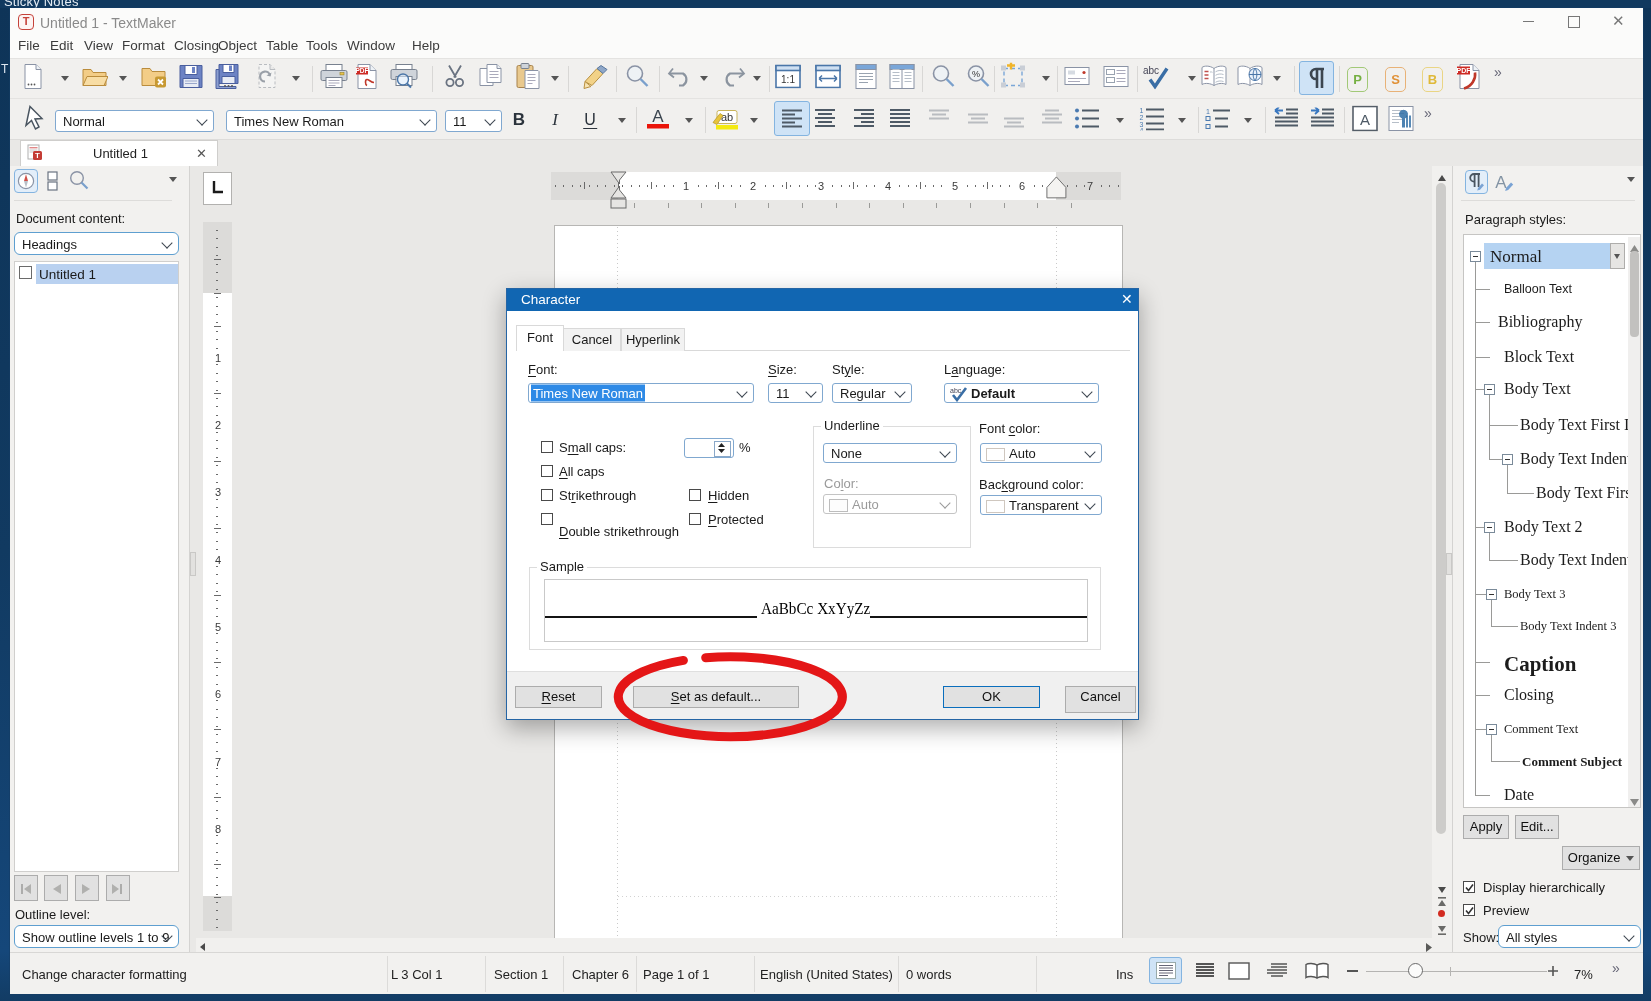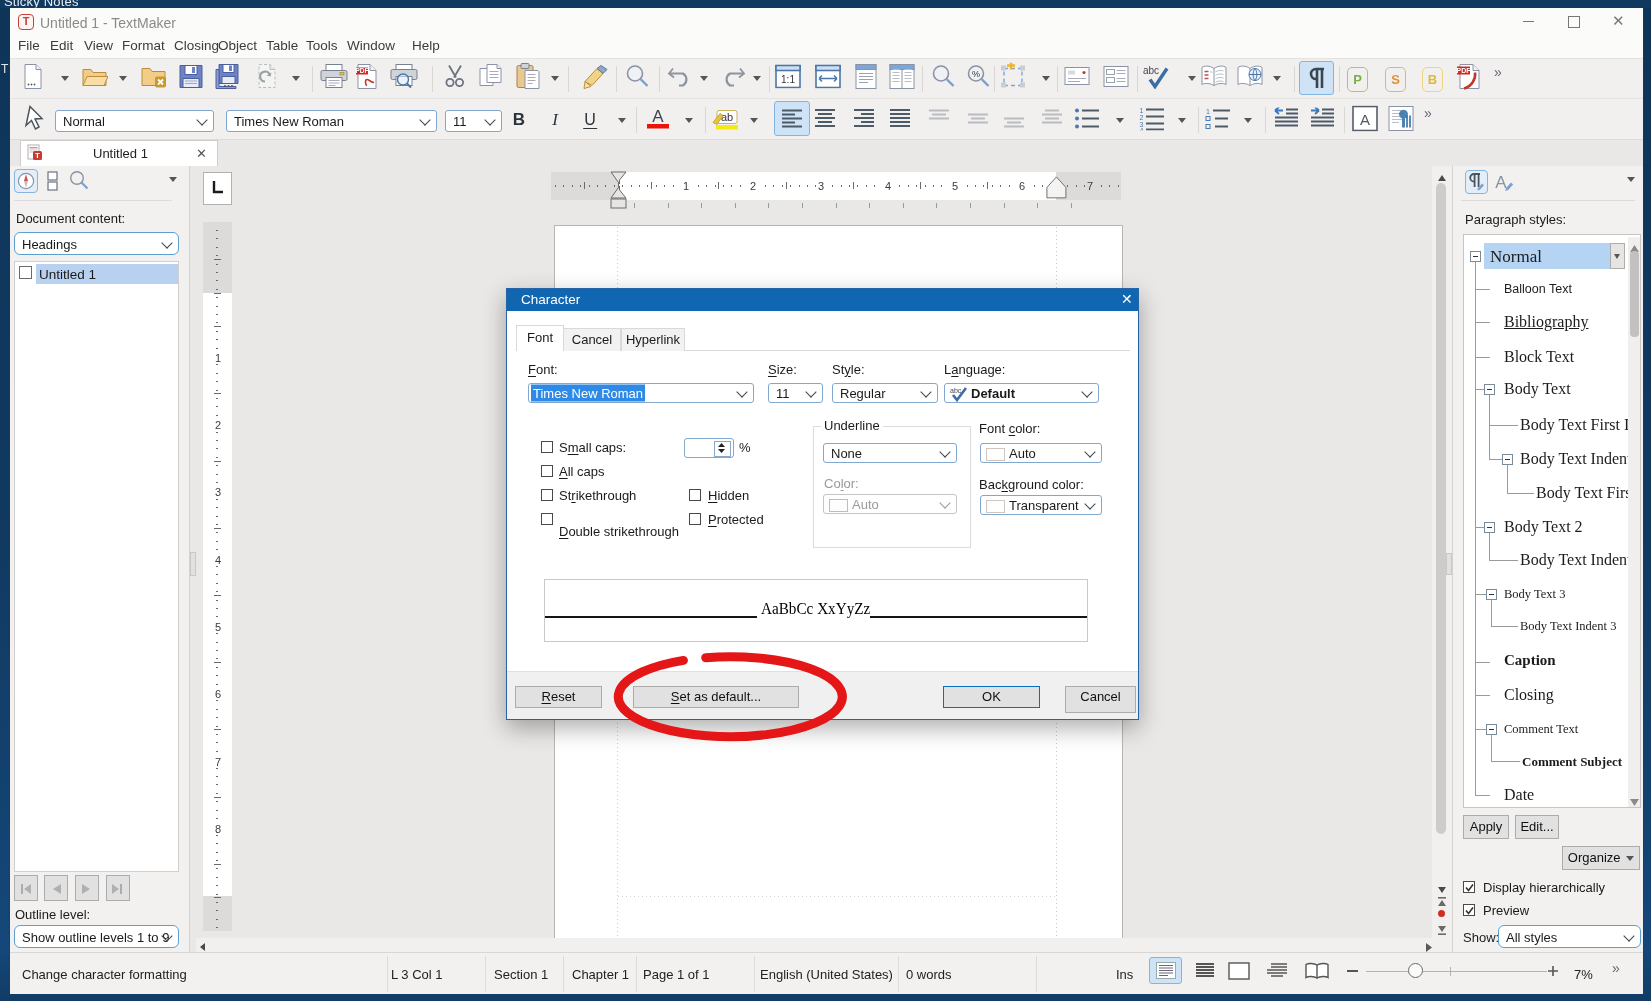--- a/index.html
+++ b/index.html
@@ -549,31 +549,31 @@
   <div class="abs" style="left:27px;top:526px;width:29px;height:1px;background:#9a9a98;"></div>
 
   <div class="abs tb" style="left:6px;top:16px;"></div>
   <div class="abs tb" style="left:20px;top:149px;"></div>
   <div class="abs tb" style="left:38px;top:219px;"></div>
   <div class="abs tb" style="left:20px;top:287px;"></div>
   <div class="abs tb" style="left:22px;top:354px;"></div>
   <div class="abs tb" style="left:22px;top:489px;"></div>
 
   <div class="abs" style="left:40px;top:47px;font-family:'Liberation Sans',sans-serif;font-size:12.5px;">Balloon Text</div>
-  <div class="abs" style="left:40px;top:78px;text-decoration:underline;">Bibliography</div>
+  <div class="abs" style="left:34px;top:78px;">Bibliography</div>
   <div class="abs" style="left:40px;top:113px;">Block Text</div>
   <div class="abs" style="left:40px;top:145px;">Body Text</div>
   <div class="abs" style="left:56px;top:181px;white-space:nowrap;">Body Text First I<span style="letter-spacing:-2px">n</span></div>
   <div class="abs" style="left:56px;top:215px;white-space:nowrap;">Body Text Indent</div>
   <div class="abs" style="left:72px;top:249px;white-space:nowrap;">Body Text Firs</div>
   <div class="abs" style="left:40px;top:283px;">Body Text 2</div>
   <div class="abs" style="left:56px;top:316px;white-space:nowrap;">Body Text Indent</div>
   <div class="abs" style="left:40px;top:352px;font-size:12.5px;">Body Text 3</div>
   <div class="abs" style="left:56px;top:384px;font-size:12.5px;">Body Text Indent 3</div>
-  <div class="abs" style="left:40px;top:417px;font-size:15px;font-weight:bold;">Caption</div>
+  <div class="abs" style="left:40px;top:417px;font-size:21px;font-weight:bold;">Caption</div>
   <div class="abs" style="left:40px;top:451px;">Closing</div>
   <div class="abs" style="left:40px;top:487px;font-size:12.5px;">Comment Text</div>
   <div class="abs" style="left:58px;top:519px;font-size:13px;font-weight:bold;">Comment Subject</div>
   <div class="abs" style="left:40px;top:551px;">Date</div>
 
   <div class="abs" style="left:164px;top:2px;width:12px;height:570px;background:#f0efee;"></div>
   <div class="abs" style="left:165px;top:4px;"><svg width="11" height="9">
           <path d="M5.5 1L1 8h9z" fill="#8a8a88"></path>
         </svg></div>
   <div class="abs" style="left:166px;top:16px;width:9px;height:86px;background:#c2c1bf;border-radius:4px;"></div>
@@ -601,21 +601,21 @@
     </div>
 </div>
 
 <div class="abs" id="status" style="left:10px;top:952px;width:1633px;height:42px;background:#f2f1ef;border-top:1px solid #d8d7d5;box-sizing:border-box;color:#222;">
  <div class="abs" style="left:12px;top:14px;">Change character formatting</div>
  <div class="abs ssep" style="left:377px;"></div>
  <div class="abs" style="left:381px;top:14px;">L 3 Col 1</div>
  <div class="abs ssep" style="left:475px;"></div>
  <div class="abs" style="left:484px;top:14px;">Section 1</div>
  <div class="abs ssep" style="left:553px;"></div>
- <div class="abs" style="left:562px;top:14px;">Chapter 1</div>
+ <div class="abs" style="left:562px;top:14px;">Chapter 6</div>
  <div class="abs ssep" style="left:626px;"></div>
  <div class="abs" style="left:633px;top:14px;">Page 1 of 1</div>
  <div class="abs ssep" style="left:744px;"></div>
  <div class="abs" style="left:750px;top:14px;">English (United States)</div>
  <div class="abs ssep" style="left:888px;"></div>
  <div class="abs" style="left:896px;top:14px;">0 words</div>
  <div class="abs ssep" style="left:1026px;"></div>
  <div class="abs" style="left:1106px;top:14px;">Ins</div>
  <div class="icell" style="left:1139px;top:4px;width:33px;height:27px;background:#cfe3f6;border:1px solid #84b4e0;border-radius:3px;box-sizing:border-box;">
       <svg width="20" height="17">
@@ -670,21 +670,21 @@
  <div class="abs" style="left:325px;top:73px;">St<u>y</u>le:</div>
  <div class="abs" style="left:437px;top:73px;">L<u>a</u>nguage:</div>
  <div class="combo" style="left:21px;top:94px;width:226px;height:20px;">
       <span class="tx" style="left:2px;background:#2e8ae6;color:#fff;padding:1px 2px;">Times New Roman</span>
       <span class="chev"></span>
     </div>
  <div class="combo" style="left:261px;top:94px;width:55px;height:20px;">
       <span class="tx">11</span>
       <span class="chev"></span>
     </div>
- <div class="combo" style="left:325px;top:94px;width:106px;height:20px;">
+ <div class="combo" style="left:325px;top:94px;width:80px;height:20px;">
       <span class="tx">Regular</span>
       <span class="chev"></span>
     </div>
  <div class="combo" style="left:437px;top:94px;width:155px;height:20px;">
       <span class="tx" style="left:26px;font-weight:bold;">Default</span>
       <span class="chev"></span>
       <svg class="abs" style="left:4px;top:2px;" width="20" height="16">
         <text x="1" y="7" font-size="7" fill="#445" font-family="Liberation Sans">abc</text>
         <path d="M4 9l4 5 9-12" stroke="#3a6ea5" stroke-width="2.6" fill="none"></path>
       </svg>
@@ -729,20 +729,23 @@
       <span class="tx" style="left:28px;">Auto</span>
       <span class="chev"></span>
     </div>
  <div class="abs" style="left:472px;top:188px;">Bac<u>k</u>ground color:</div>
  <div class="combo" style="left:473px;top:206px;width:122px;height:20px;">
       <span class="abs" style="left:5px;top:4px;width:17px;height:11px;border:1px solid #cfc7bf;background:#fff;"></span>
       <span class="tx" style="left:28px;">Transparent</span>
       <span class="chev"></span>
     </div>
 
+ <div class="gbox" style="left:22px;top:278px;width:570px;height:81px;">
+      <span class="glabel" style="left:7px;">Sample</span>
+    </div>
  <div class="abs" style="left:37px;top:290px;width:544px;height:63px;border:1px solid #c9c9c9;box-sizing:border-box;"></div>
  <div class="abs" style="left:38px;top:327px;width:212px;height:2px;background:#141414;"></div>
  <div class="abs" style="left:363px;top:327px;width:217px;height:2px;background:#141414;"></div>
  <div class="abs" style="left:254px;top:311px;font-family:'Liberation Serif',serif;font-size:16px;color:#000;transform:scaleX(.95);transform-origin:left top;">AaBbCc XxYyZz</div>
 
  <div class="abs" style="left:0;top:382px;width:631px;height:48px;background:#f0f0f0;border-top:1px solid #dfdfdf;box-sizing:border-box;"></div>
  <div class="btn" style="left:8px;top:397px;width:87px;height:22px;line-height:20px;"><u>R</u>eset</div>
  <div class="btn" style="left:126px;top:397px;width:166px;height:22px;line-height:20px;"><u>S</u>et as default...</div>
  <div class="btn" style="left:436px;top:397px;width:97px;height:22px;line-height:20px;border:1.5px solid #0a6ebd;">OK</div>
  <div class="btn" style="left:558px;top:397px;width:71px;height:27px;line-height:20px;">Cancel</div>

